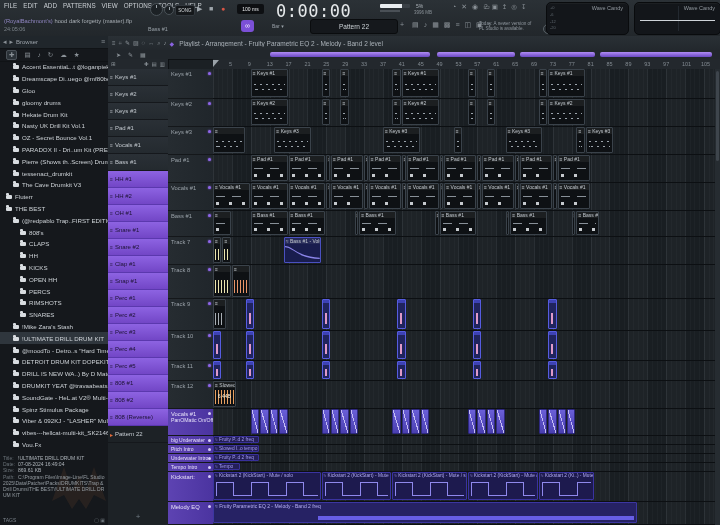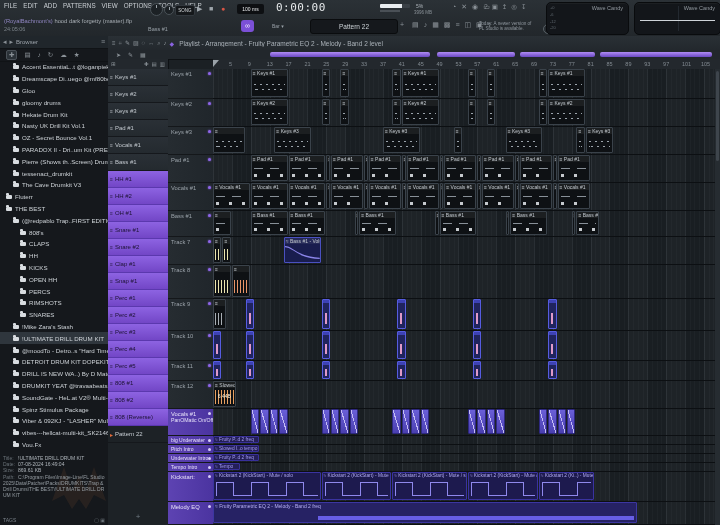--- a/index.html
+++ b/index.html
@@ -15,21 +15,21 @@
   #sessiontime{position:absolute;left:4px;top:26px;font-size:5.5px;color:#7b838a;}
   #hintpanel{position:absolute;left:148px;top:26px;font-size:5.5px;color:#98a0a7;}
   .knob{position:absolute;border-radius:50%;border:1px solid #4a5258;background:#1c2125;}
   .knob::after{content:"";position:absolute;left:45%;top:1px;width:1px;height:3px;background:#9aa2a8;}
   #songbox{position:absolute;left:175px;top:5px;width:18px;height:9px;background:#15181b;border:1px solid #32383e;
            border-radius:2px;font-size:4.5px;color:#d6dadd;text-align:center;line-height:9px;}
   .tbtn{position:absolute;top:4px;font-size:7px;color:#9fa6ac;line-height:10px;}
   #latencybox{position:absolute;left:237px;top:4px;width:27px;height:10px;background:#0d0f12;border-radius:2px;
               font-size:5px;color:#e8eaec;text-align:center;line-height:10px;}
   #timedisp{position:absolute;left:276px;top:1px;font-family:"DejaVu Sans Mono","Liberation Mono",monospace;
-            font-size:11px;color:#e6e9eb;letter-spacing:.5px;}
+            font-size:17px;color:#e6e9eb;letter-spacing:.5px;}
   #cpuwrap{position:absolute;left:380px;top:4px;}
   #cpubar{width:30px;height:4px;background:#3a4046;border-radius:1px;overflow:hidden;}
   #cpubar div{width:72%;height:100%;background:#e8ecef;}
   #cpubar2{width:20px;height:2px;background:#4a5056;margin-top:2px;}
   #cpupct{position:absolute;left:416px;top:3px;font-size:5px;color:#aeb5bb;}
   #memtxt{position:absolute;left:414px;top:10px;font-size:4.5px;color:#8a9298;}
   #icons-r1{position:absolute;left:452px;top:2px;display:flex;gap:5px;}
   #icons-right{position:absolute;left:484px;top:2px;display:flex;gap:4px;}
   #icons-right .ic{font-size:6.5px;}
   #notif{position:absolute;left:479px;top:21px;width:62px;font-size:4.6px;line-height:5.4px;color:#8d959c;}

